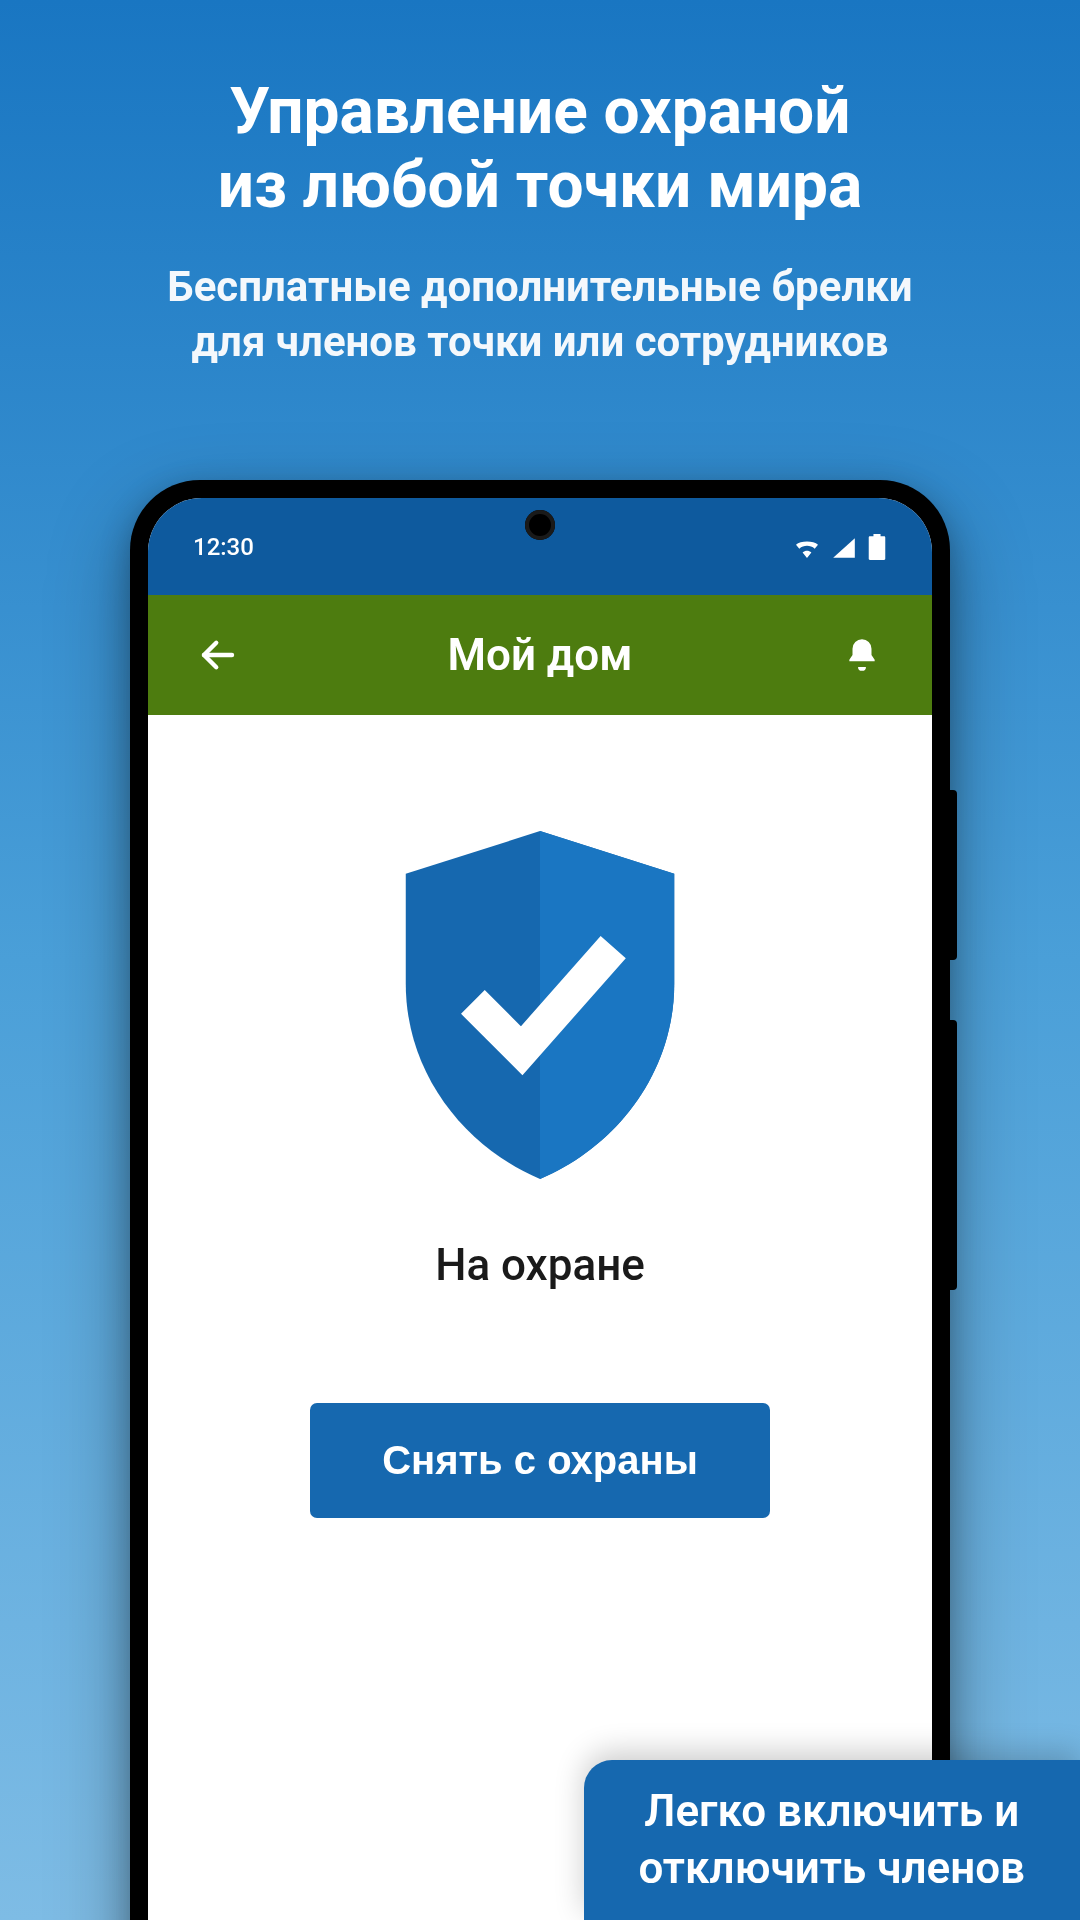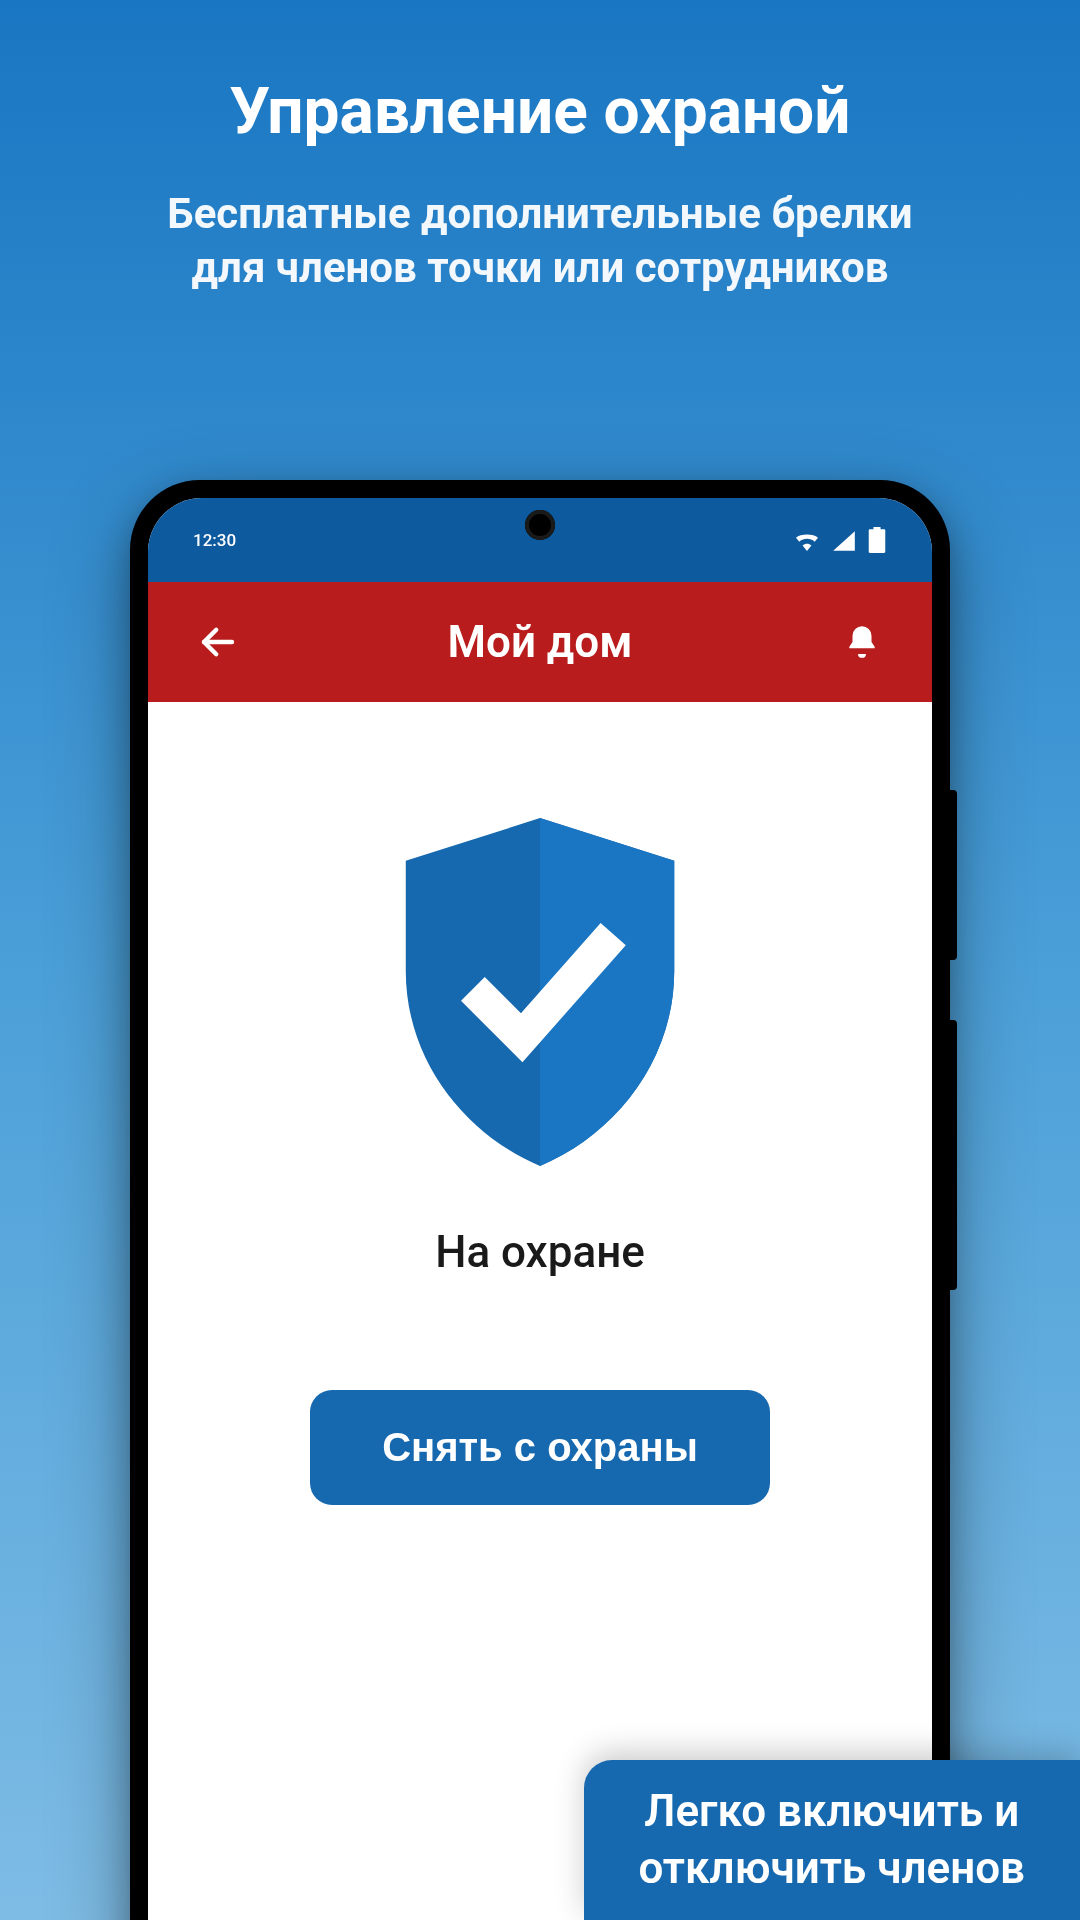--- a/index.html
+++ b/index.html
@@ -75,38 +75,38 @@
     left: 50%;
     transform: translateX(-50%);
     width: 30px;
     height: 30px;
     background: #000;
     border-radius: 50%;
     z-index: 10;
     box-shadow: inset 0 0 0 4px #1a1a1a;
   }
   .status-bar {
-    height: 84px;
+    height: 97px;
     background: #0e5a9e;
     display: flex;
     align-items: center;
     justify-content: space-between;
     padding: 0 45px;
     color: #fff;
-    font-size: 17px;
+    font-size: 24px;
     font-weight: 500;
   }
   .status-icons {
     display: flex;
     align-items: center;
     gap: 10px;
   }
   .app-header {
     height: 120px;
-    background: #b91c1c;
+    background: #4d7c0f;
     display: flex;
     align-items: center;
     justify-content: space-between;
     padding: 0 45px;
     color: #fff;
   }
   .app-title {
     font-size: 44px;
     font-weight: 600;
   }
@@ -134,21 +134,21 @@
     color: #1a1a1a;
     margin-bottom: 112px;
   }
   .action-btn {
     background: #1668af;
     color: #ffffff;
     font-size: 40px;
     font-weight: 600;
     padding: 35px 72px;
     border: none;
-    border-radius: 22px;
+    border-radius: 7px;
     cursor: pointer;
   }
   .callout {
     position: absolute;
     right: 0;
     bottom: 0;
     background: #1668af;
     color: #ffffff;
     font-size: 44px;
     font-weight: 600;
@@ -158,20 +158,21 @@
     text-align: center;
     box-shadow: 0 -8px 30px rgba(0,0,0,0.2);
   }
 </style>
 </head>
 <body>
 
 <div class="hero">
   <h1 class="hero-title">
     <span>Управление охраной</span><br>
+    <span>из любой точки мира</span>
   </h1>
   <p class="hero-subtitle">
     <span>Бесплатные дополнительные брелки</span><br>
     <span>для членов точки или сотрудников</span>
   </p>
 </div>
 
 <div class="phone-wrap">
   <div class="phone-btn-right-1"></div>
   <div class="phone-btn-right-2"></div>

